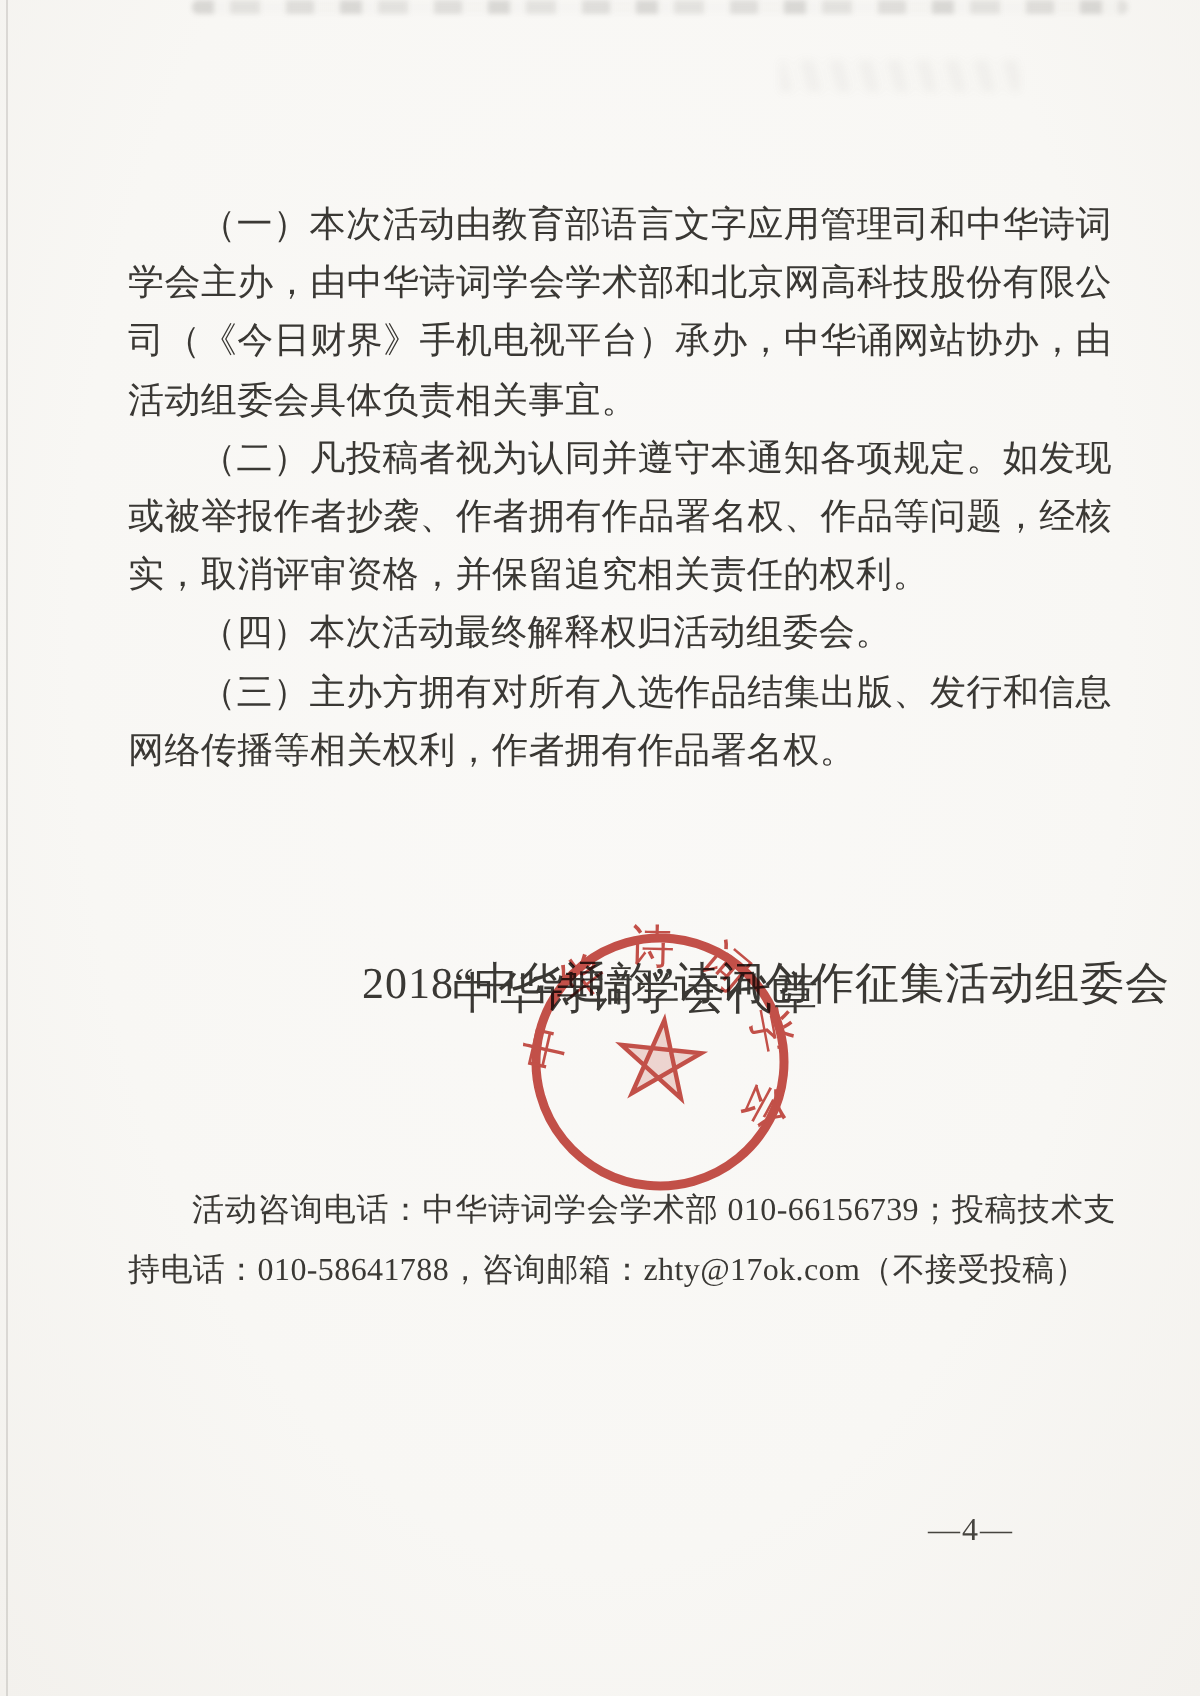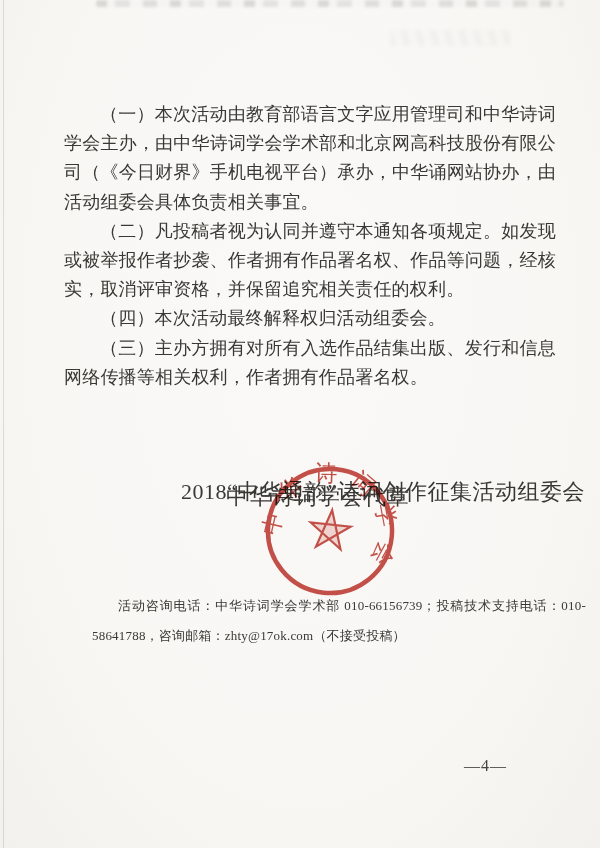--- a/index.html
+++ b/index.html
@@ -54,20 +54,21 @@
     left: 64px; top: 100px;
     width: 492px;
     font-size: 18px;
     line-height: 29.2px;
     text-align: justify;
     letter-spacing: 0.2px;
   }
   .body-text p {
     margin: 0;
     text-indent: 2em;
+    font-family: Liberation Mono, monospace;
   }
   .sig-line {
     position: absolute;
     font-size: 22px;
     white-space: nowrap;
   }
   .sig-committee { left: 181px; top: 477px; letter-spacing: 0.5px; }
   .sig-seal-note { left: 226px; top: 482px; letter-spacing: 1px; }
   .sig-date      { left: 269px; top: 541px; letter-spacing: 2.5px; }
   .seal {
@@ -75,26 +76,25 @@
     left: 261px; top: 462px;
     width: 138px; height: 138px;
     mix-blend-mode: multiply;
     opacity: 0.88;
     transform: rotate(6deg);
   }
   .contact {
     position: absolute;
     left: 64px; top: 591px;
     width: 494px;
-    font-size: 13px;
+    font-size: 16px;
     line-height: 30px;
     text-align: justify;
     text-indent: 2em;
     letter-spacing: 0.2px;
-    margin-left: 28px;
   }
   .page-number {
     position: absolute;
     left: 464px; top: 757px;
     font-size: 16px;
     letter-spacing: 1px;
     color: #46443f;
   }
 </style>
 </head>

